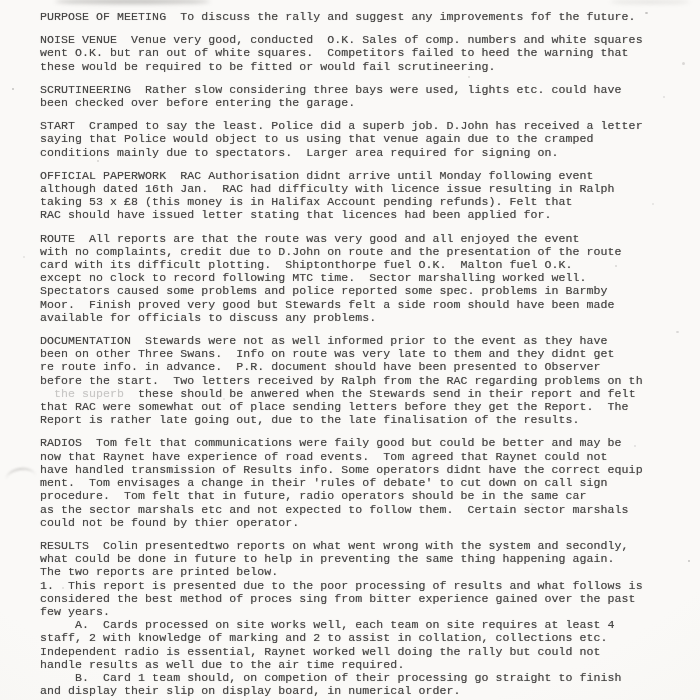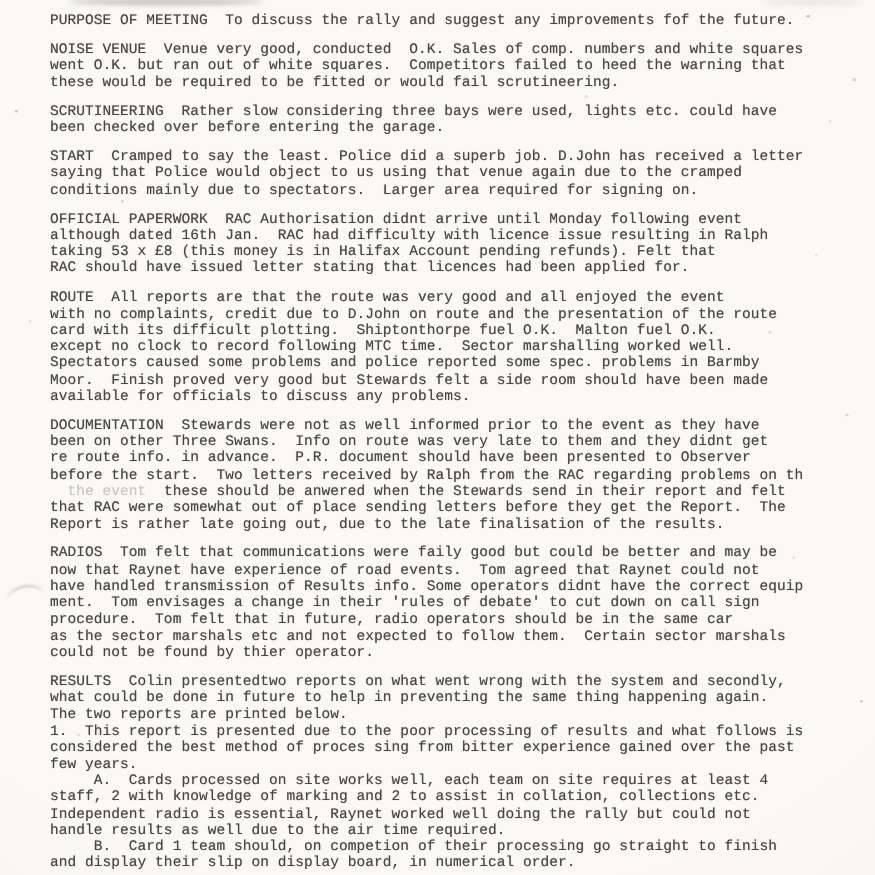--- a/index.html
+++ b/index.html
@@ -148,21 +148,21 @@
     <div class="line">Spectators caused some problems and police reported some spec. problems in Barmby</div>
     <div class="line">Moor.  Finish proved very good but Stewards felt a side room should have been made</div>
     <div class="line">available for officials to discuss any problems.</div>
   </div>
 
   <div class="para">
     <div class="line">DOCUMENTATION  Stewards were not as well informed prior to the event as they have</div>
     <div class="line">been on other Three Swans.  Info on route was very late to them and they didnt get</div>
     <div class="line">re route info. in advance.  P.R. document should have been presented to Observer</div>
     <div class="line">before the start.  Two letters received by Ralph from the RAC regarding problems on th</div>
-    <div class="line"><span class="faded">  the event  </span><span>these should be anwered when the Stewards send in their report and felt</span></div>
+    <div class="line"><span class="faded">  the superb  </span><span>these should be anwered when the Stewards send in their report and felt</span></div>
     <div class="line">that RAC were somewhat out of place sending letters before they get the Report.  The</div>
     <div class="line">Report is rather late going out, due to the late finalisation of the results.</div>
   </div>
 
   <div class="para">
     <div class="line">RADIOS  Tom felt that communications were faily good but could be better and may be</div>
     <div class="line">now that Raynet have experience of road events.  Tom agreed that Raynet could not</div>
     <div class="line">have handled transmission of Results info. Some operators didnt have the correct equip</div>
     <div class="line">ment.  Tom envisages a change in their 'rules of debate' to cut down on call sign</div>
     <div class="line">procedure.  Tom felt that in future, radio operators should be in the same car</div>

